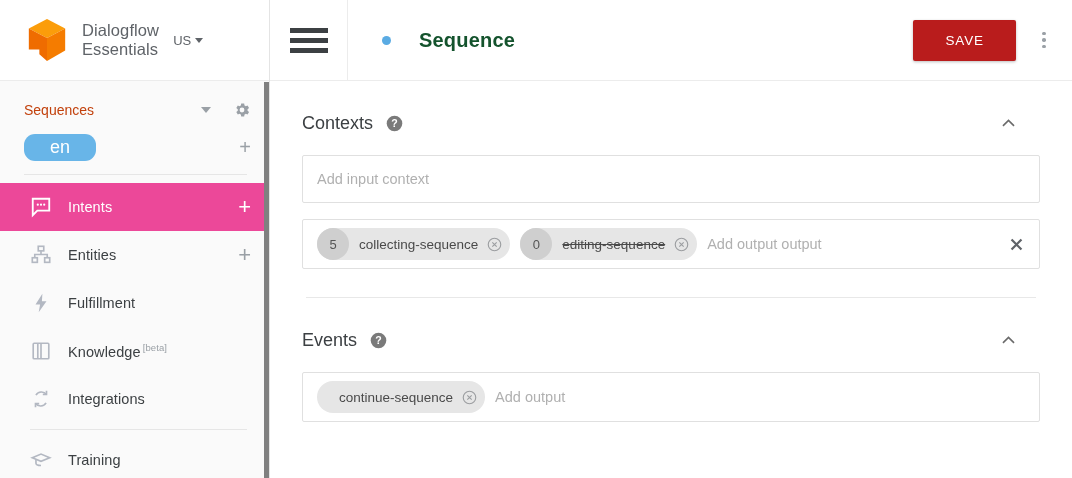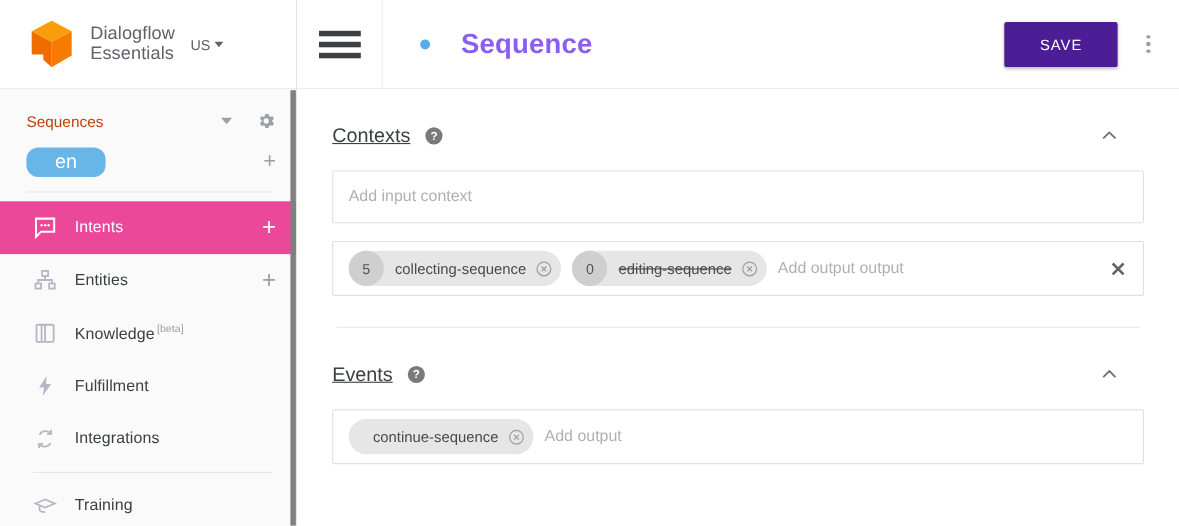--- a/index.html
+++ b/index.html
@@ -95,37 +95,37 @@
   .burger {
     width: 78px; display: flex; flex-direction: column; gap: 5px;
     align-items: center; cursor: pointer;
     border-right: 1px solid #ececec; height: 81px; justify-content: center;
   }
   .burger span { display: block; width: 38px; height: 5px; background: #3c4043; }
   .title-dot {
     width: 9px; height: 9px; border-radius: 50%;
     background: #5aabe3; margin: 0 28px 0 34px;
   }
-  .page-title { font-size: 25px; color: #8b5cf6; letter-spacing: .2px; }
+  .page-title { font-size: 20px; color: #14532d; letter-spacing: .2px; }
   .save-btn {
-    margin-left: auto; background: #4c1d95; color: #fff;
+    margin-left: auto; background: #b91c1c; color: #fff;
     font-size: 13.5px; letter-spacing: .9px; border: none;
     padding: 13px 32px; border-radius: 2px; cursor: pointer;
     box-shadow: 0 1px 3px rgba(0,0,0,.26);
   }
   .kebab {
     width: 56px; display: flex; flex-direction: column; gap: 3px;
     align-items: center; cursor: pointer;
   }
   .kebab i { width: 3.5px; height: 3.5px; border-radius: 50%; background: #9aa0a6; }
 
   .content { padding: 0 32px 0 32px; }
   .section { padding-top: 26px; }
   .sec-head { display: flex; align-items: center; height: 32px; }
-  .sec-title { font-size: 18px; color: #3c4043; text-decoration: underline; }
+  .sec-title { font-size: 18px; color: #3c4043; }
   .help-ico { margin-left: 13px; width: 17px; height: 17px; cursor: pointer; }
   .chev-up { margin-left: auto; width: 19px; height: 19px; cursor: pointer; margin-right: 22px;}
 
   .field {
     margin-top: 16px; min-height: 48px; border: 1px solid #e0e0e0;
     border-radius: 2px; display: flex; align-items: center;
     padding: 0 14px; background: #fff;
   }
   .field.tall { min-height: 50px; }
   .placeholder { color: #b0b0b0; font-size: 14.5px; }
@@ -202,35 +202,35 @@
           <rect x="9" y="2.5" width="6" height="5"></rect>
             <rect x="2.5" y="15" width="5.5" height="5"></rect>
           <rect x="16" y="15" width="5.5" height="5"></rect>
             <path d="M12 7.5v4M5.2 15v-3.5h13.6V15"></path>
         </svg>
         <span class="nav-label">Entities</span>
         <span class="nav-plus">+</span>
       </div>
 
       <div class="nav-item">
+        <svg class="nav-ico" viewBox="0 0 24 24" fill="#b3b8c2">
+          <path d="M13.5 2 L6 13.5h5L9.5 22 18 10h-5z"></path>
+        </svg>
+        <span class="nav-label">Fulfillment</span>
+      </div>
+
+      <div class="nav-item">
         <svg class="nav-ico" viewBox="0 0 24 24" fill="none" stroke="#b3b8c2" stroke-width="1.8">
           <rect x="3.5" y="3.5" width="17" height="17" rx="1"></rect>
             <path d="M12 4v16"></path>
             <path d="M8.5 4v16"></path>
         </svg>
         <span class="nav-label">
           <span>Knowledge</span><span class="beta-tag">[beta]</span>
         </span>
-      </div>
-
-      <div class="nav-item">
-        <svg class="nav-ico" viewBox="0 0 24 24" fill="#b3b8c2">
-          <path d="M13.5 2 L6 13.5h5L9.5 22 18 10h-5z"></path>
-        </svg>
-        <span class="nav-label">Fulfillment</span>
       </div>
 
       <div class="nav-item">
         <svg class="nav-ico" viewBox="0 0 24 24" fill="none" stroke="#b3b8c2" stroke-width="1.8">
           <path d="M18 7a7 7 0 00-11.5.8"></path>
             <path d="M6 17a7 7 0 0011.5-.8"></path>
           <path d="M18 3v4h-4M6 21v-4h4"></path>
         </svg>
         <span class="nav-label">Integrations</span>
       </div>

